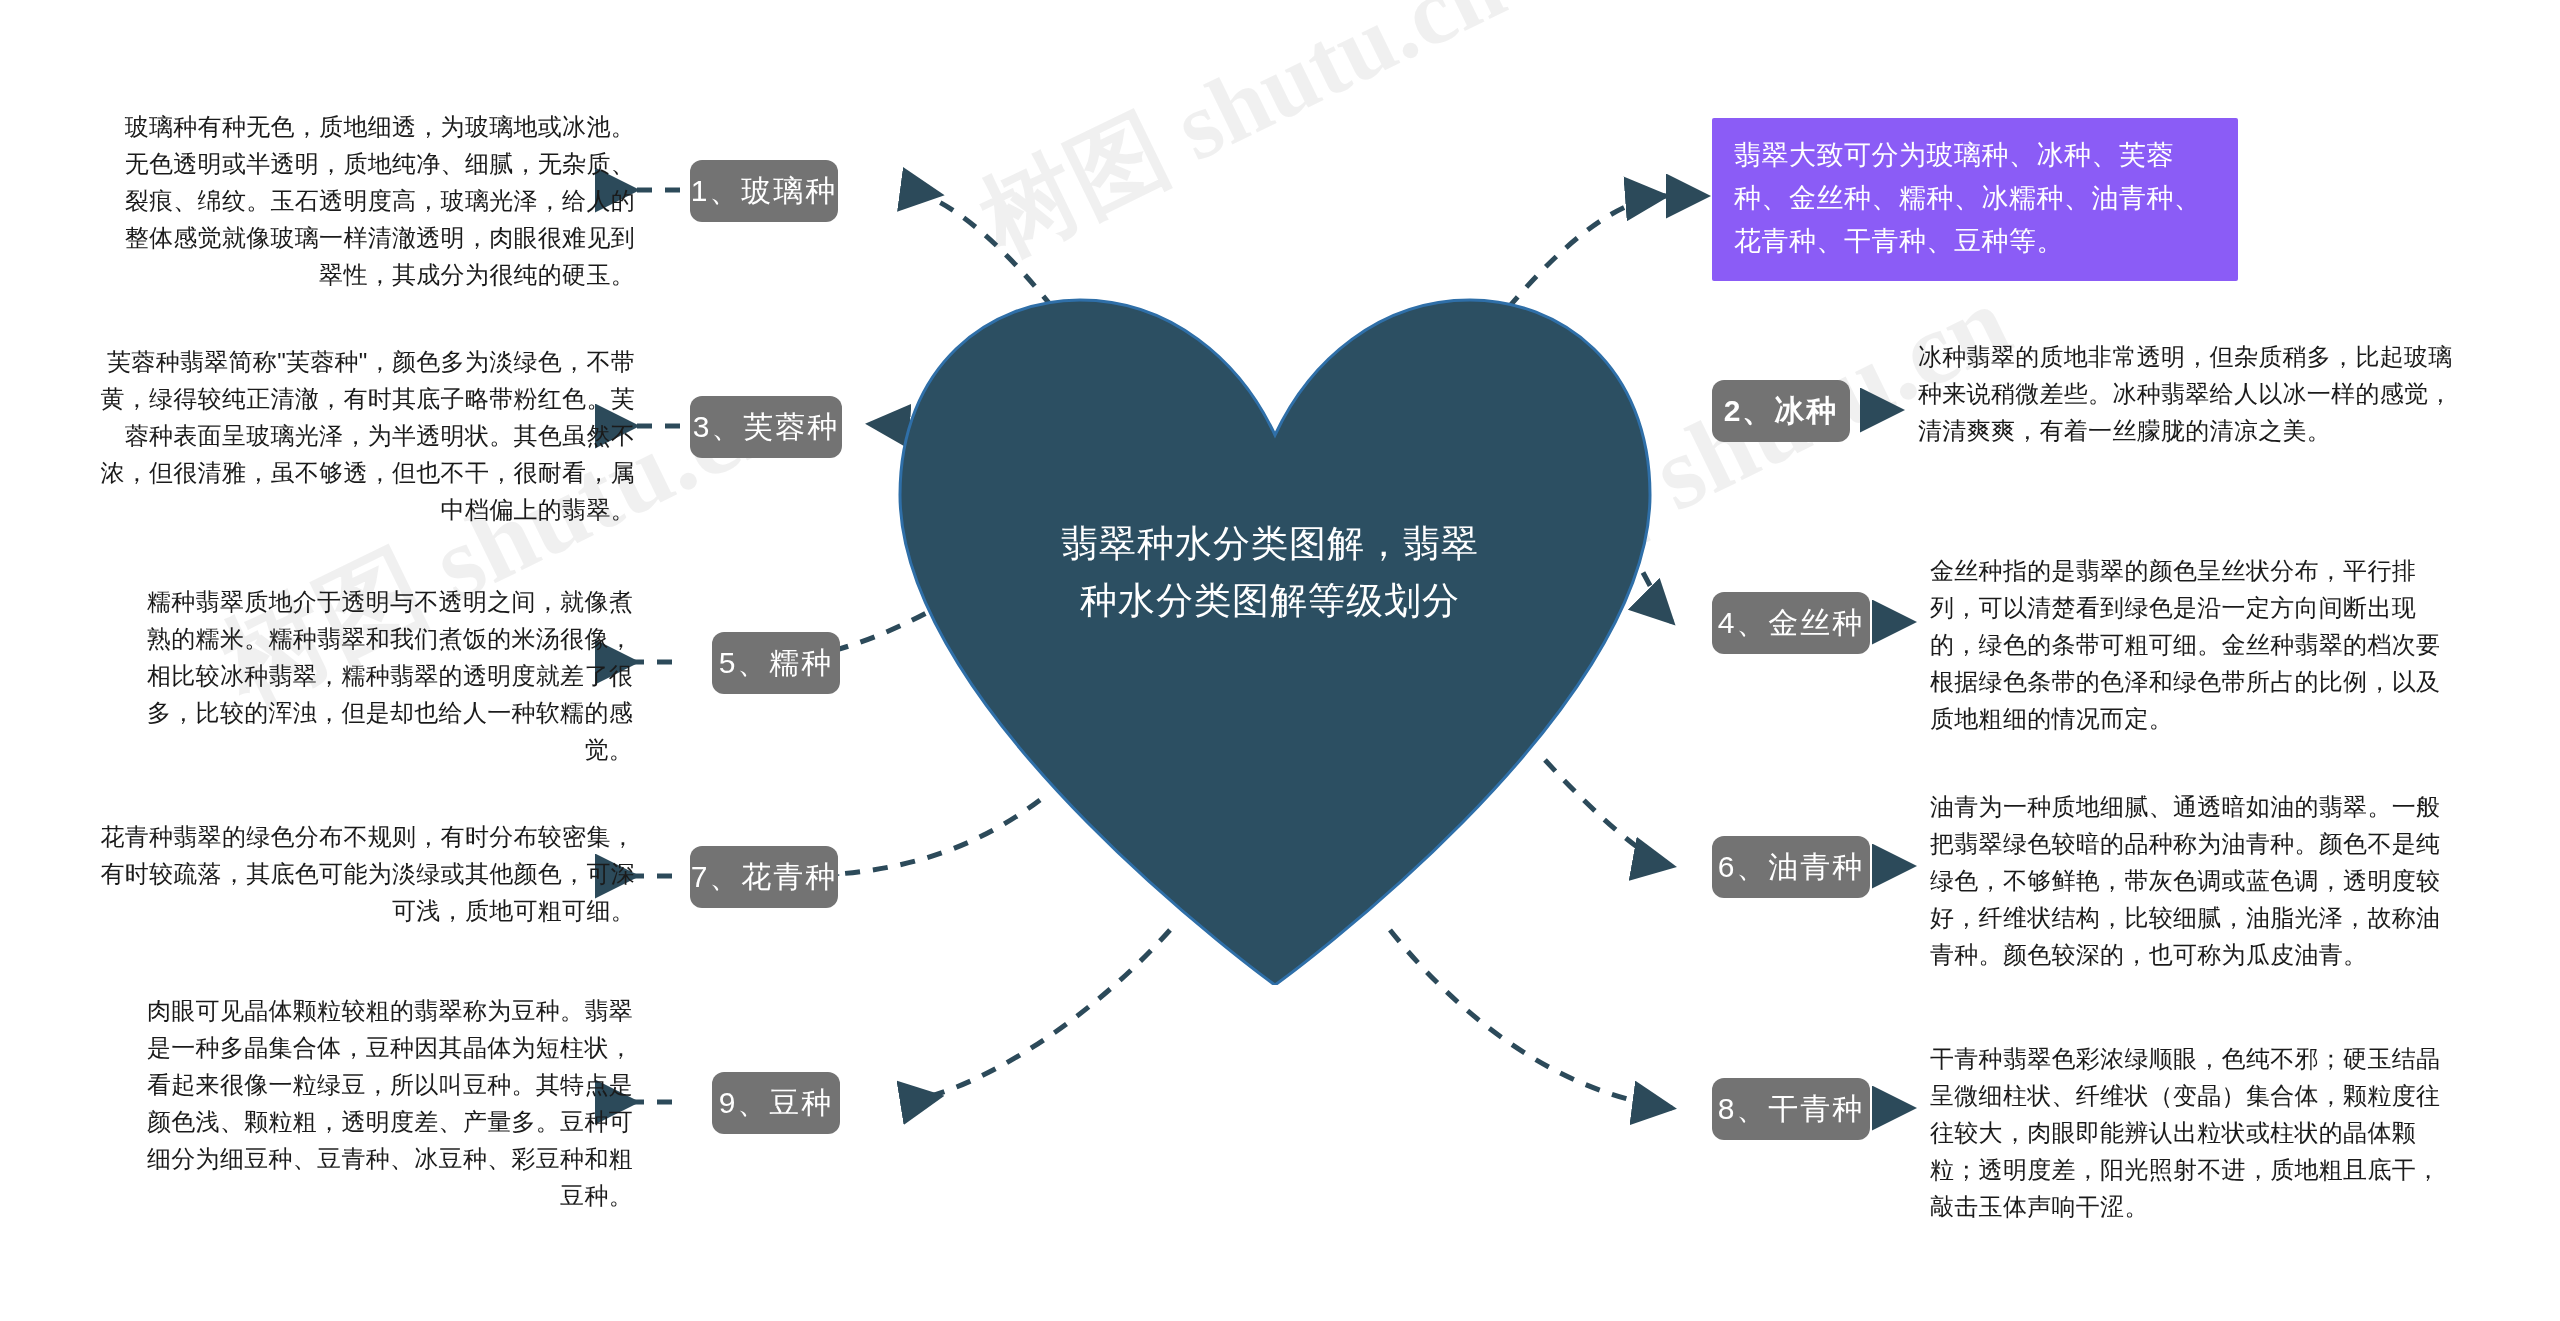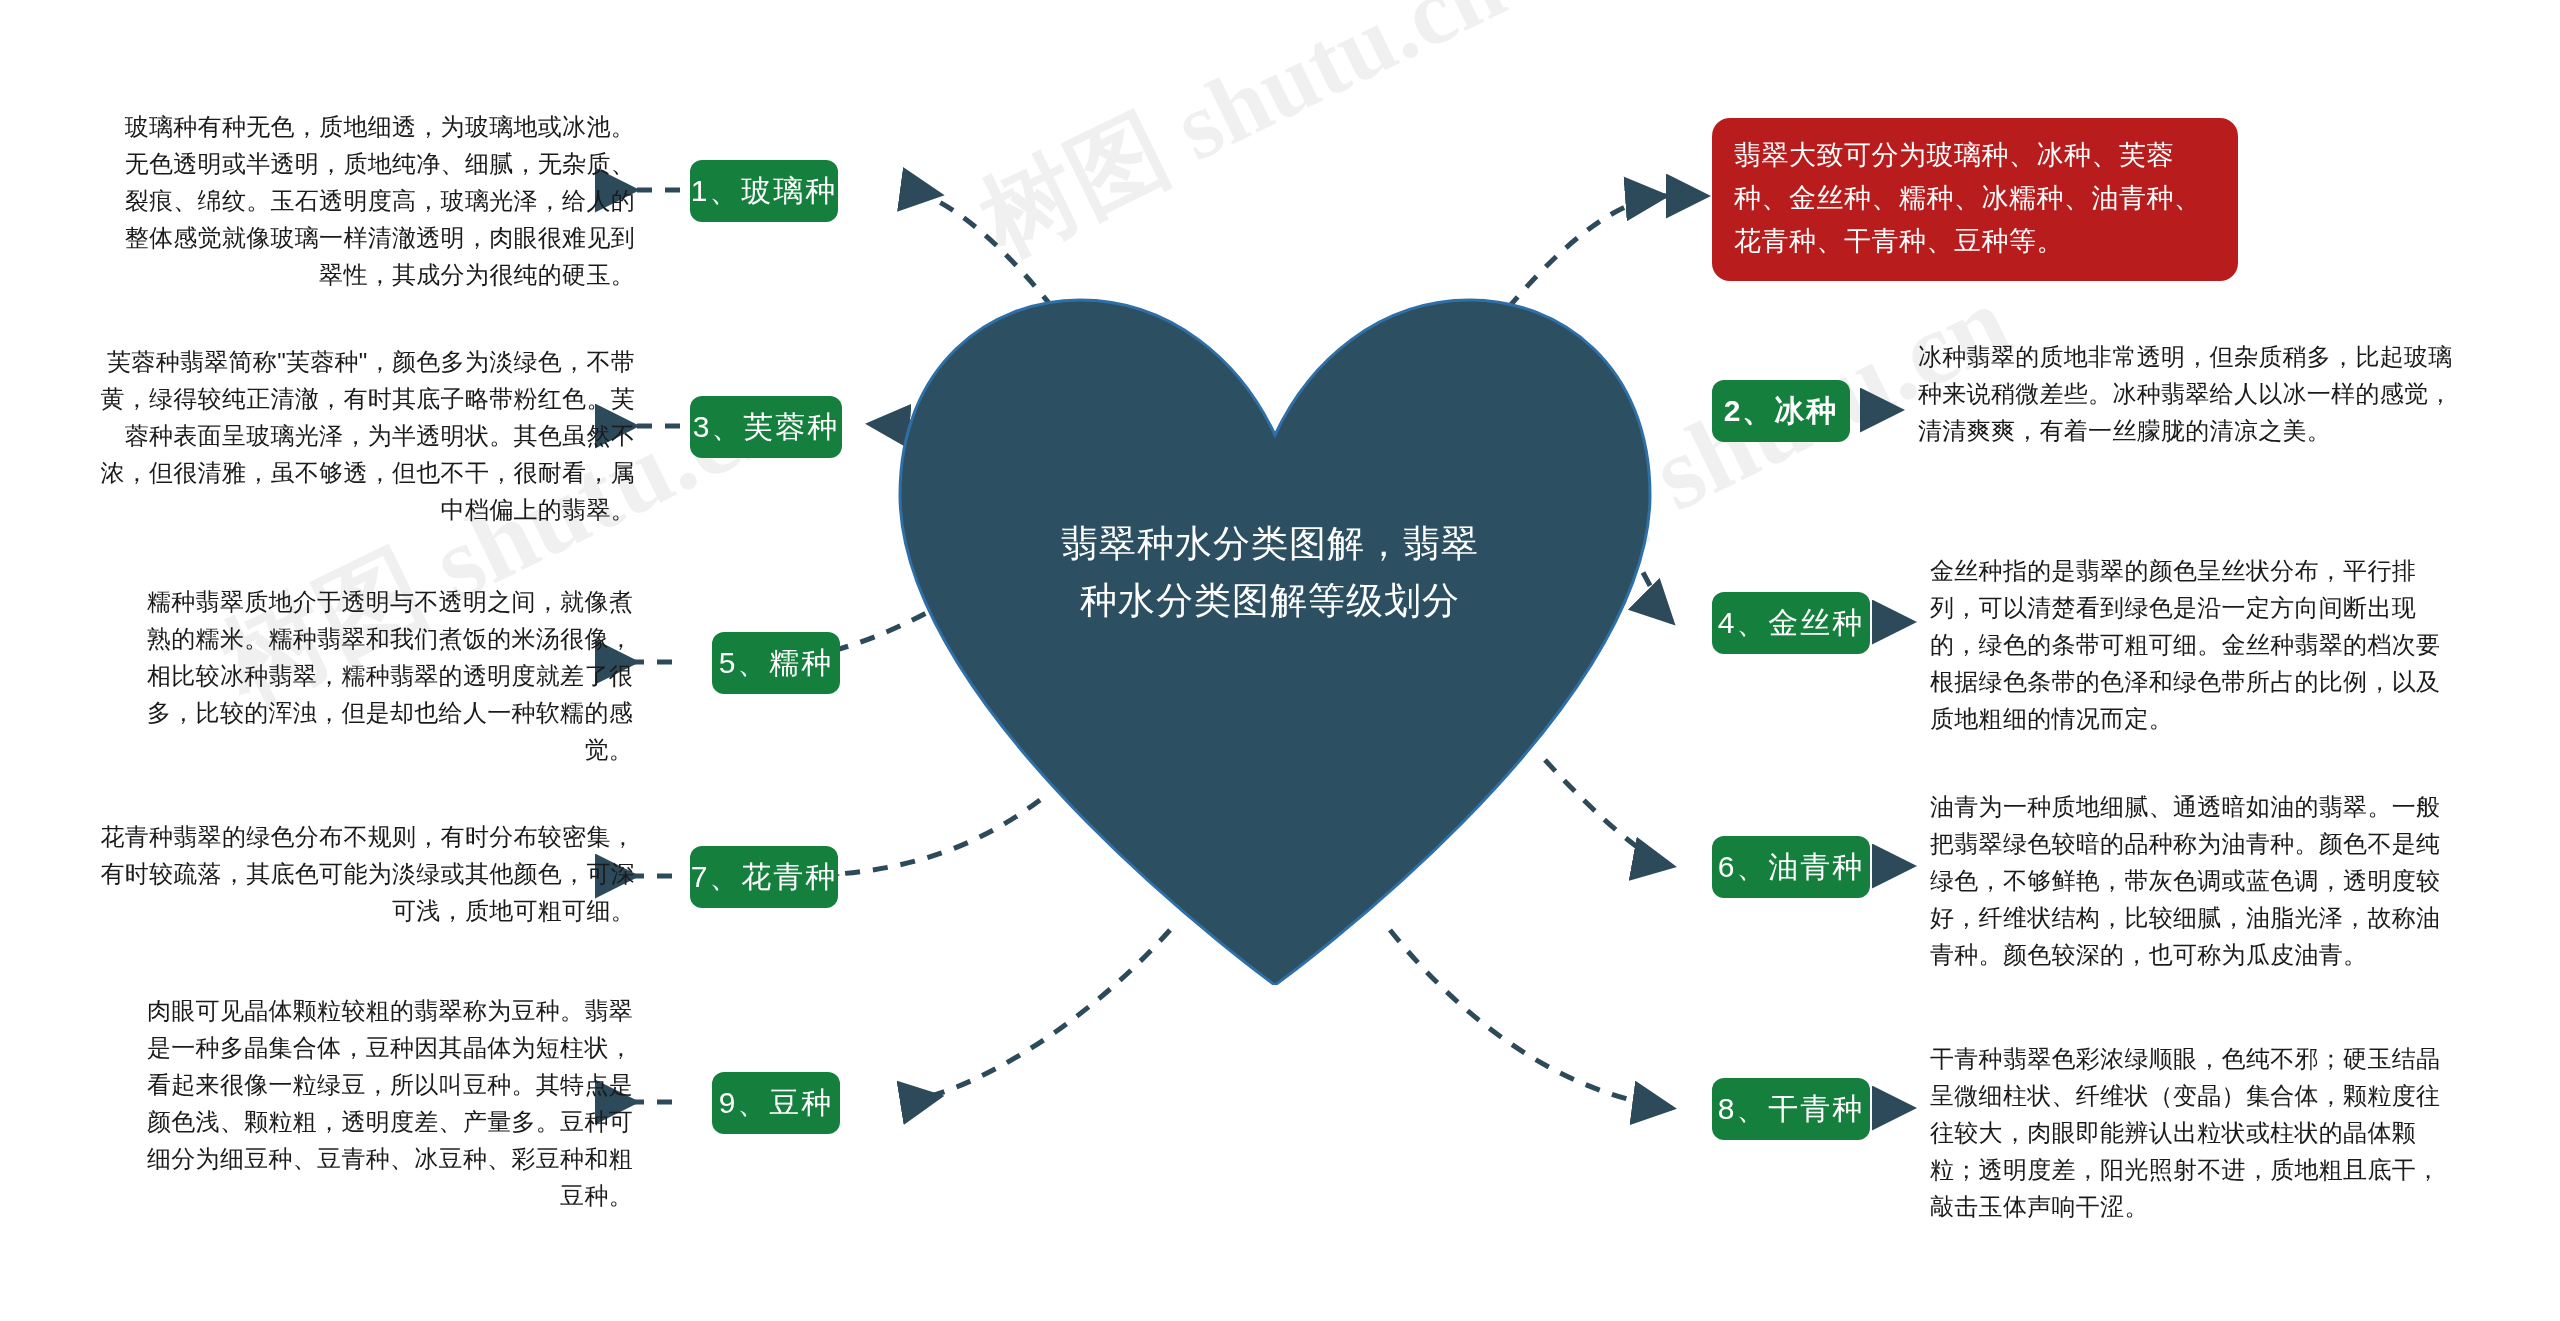--- a/index.html
+++ b/index.html
@@ -26,30 +26,30 @@
   
   #heart{position:absolute;left:880px;top:285px;width:790px;height:700px;}
   #heart-label{
     position:absolute;left:960px;top:515px;width:620px;
     text-align:center;color:#ffffff;font-size:37px;line-height:57px;
     letter-spacing:1px;
   }
 
   
   .node{
-    position:absolute;background:#15803d;border-radius:12px;
+    position:absolute;background:#737373;border-radius:12px;
     color:#ffffff;font-size:30px;letter-spacing:2px;
     display:flex;align-items:center;justify-content:center;
     height:62px;box-sizing:border-box;padding:0 4px;white-space:nowrap;
   }
 
   
   #summary-card{
     position:absolute;left:1712px;top:118px;width:526px;
-    background:#b91c1c;border-radius:18px;box-sizing:border-box;
+    background:#8b5cf6;border-radius:2px;box-sizing:border-box;
     padding:16px 20px 18px 22px;
     color:#ffffff;font-size:27px;line-height:43px;letter-spacing:.5px;
   }
 
   
   .desc{
     position:absolute;color:#1a1a1a;font-size:24px;line-height:37px;
     letter-spacing:.3px;box-sizing:border-box;text-align:right;
   }
   .desc.right{text-align:left;}

